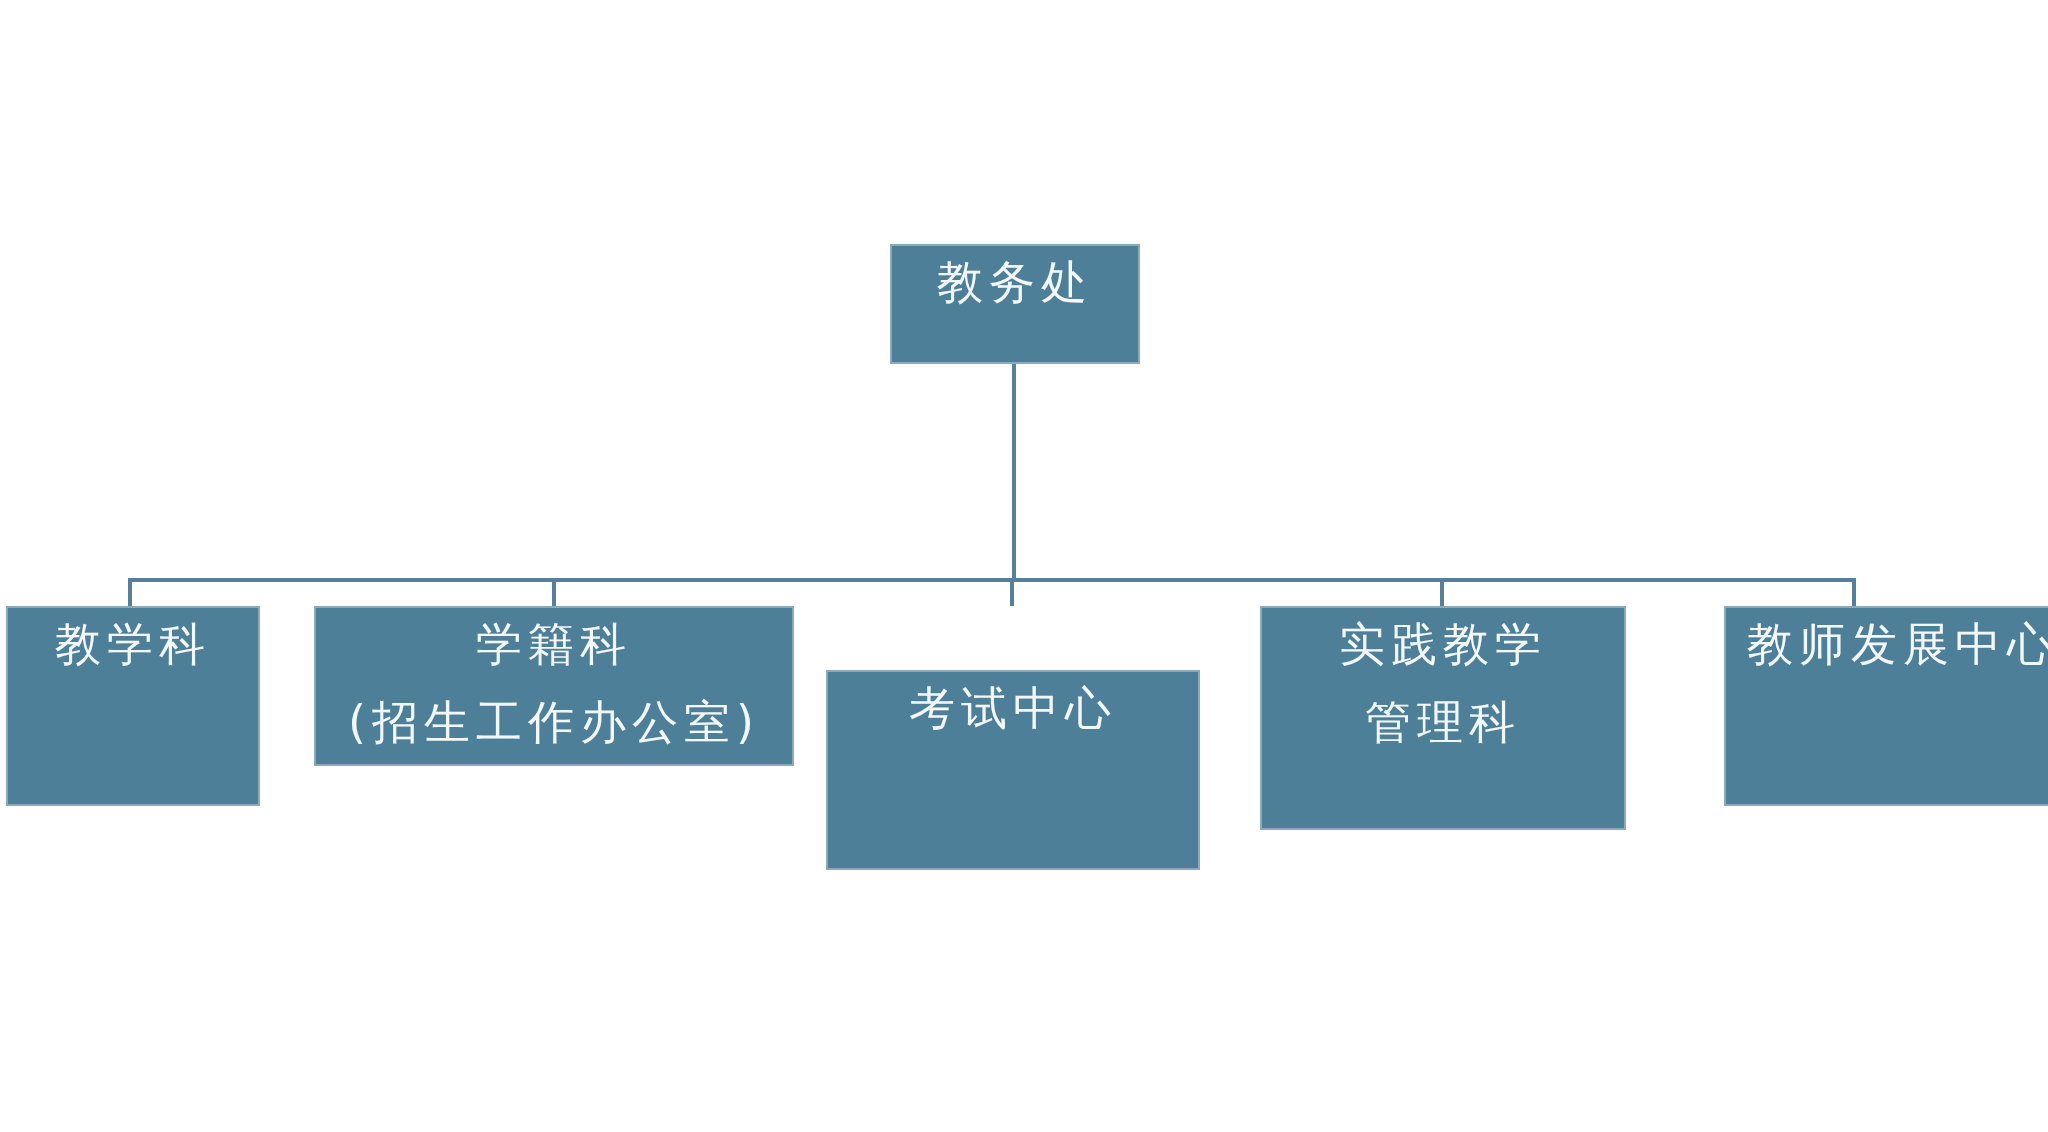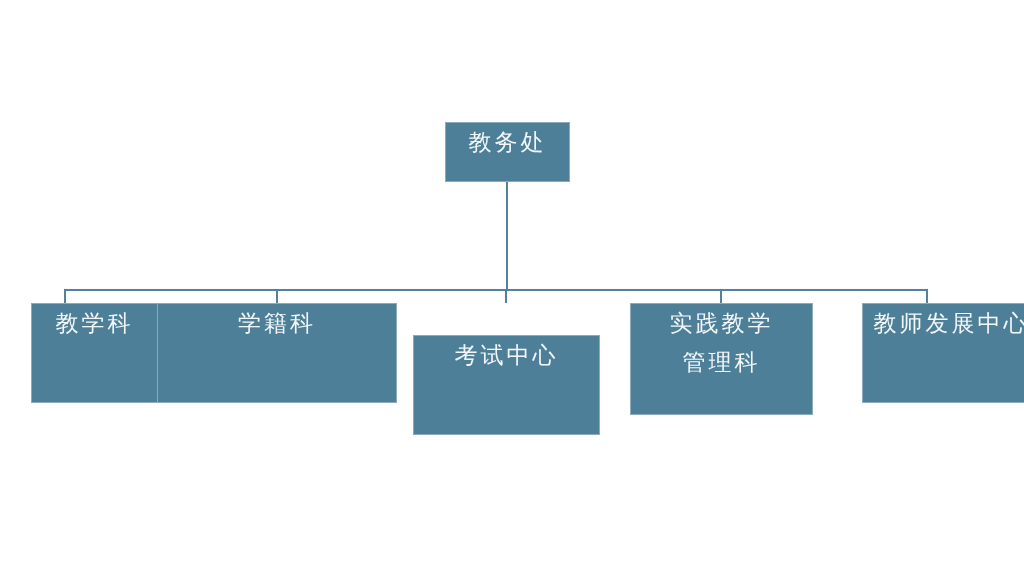--- a/index.html
+++ b/index.html
@@ -23,22 +23,22 @@
     flex-direction: column;
     align-items: center;
     justify-content: flex-start;
     text-align: center;
     font-size: 23px;
     letter-spacing: 3px;
     line-height: 39px;
   }
   .org-box .line-text { white-space: nowrap; }
   .root-box   { left: 445px; top: 122px; width: 125px; height: 60px; }
-  .child-1    { left: 3px;   top: 303px; width: 127px; height: 100px; margin-left: 28px; }
-  .child-2    { left: 157px; top: 303px; width: 240px; height: 100px; }
+  .child-1    { left: 3px;   top: 303px; width: 127px; height: 100px; }
+  .child-2    { left: 157px; top: 303px; width: 240px; height: 80px; }
   .child-3    { left: 413px; top: 303px; width: 187px; height: 100px; margin-top: 32px; }
   .child-4    { left: 630px; top: 303px; width: 183px; height: 112px; }
   .child-5    { left: 862px; top: 303px; width: 179px; height: 100px; }
   .connector {
     position: absolute;
     background: #54809C;
   }
   .stem        { left: 506px; top: 182px; width: 2px;   height: 108px; }
   .hbar        { left: 64px;  top: 289px; width: 864px; height: 2px;   }
   .tick        { top: 289px;  width: 2px; height: 14px; }
@@ -64,20 +64,21 @@
   <div class="org-box root-box">
     <span class="line-text">教务处</span>
   </div>
 
   <div class="org-box child-1">
     <span class="line-text">教学科</span>
   </div>
 
   <div class="org-box child-2">
     <span class="line-text">学籍科</span>
+    <span class="line-text">(招生工作办公室)</span>
   </div>
 
   <div class="org-box child-3">
     <span class="line-text">考试中心</span>
   </div>
 
   <div class="org-box child-4">
     <span class="line-text">实践教学</span>
     <span class="line-text">管理科</span>
   </div>

